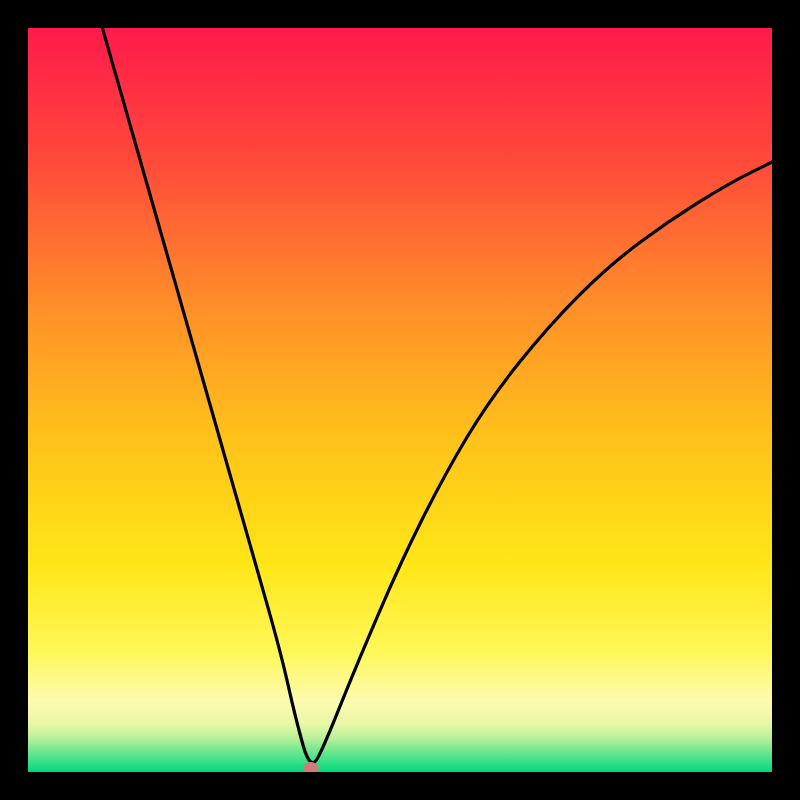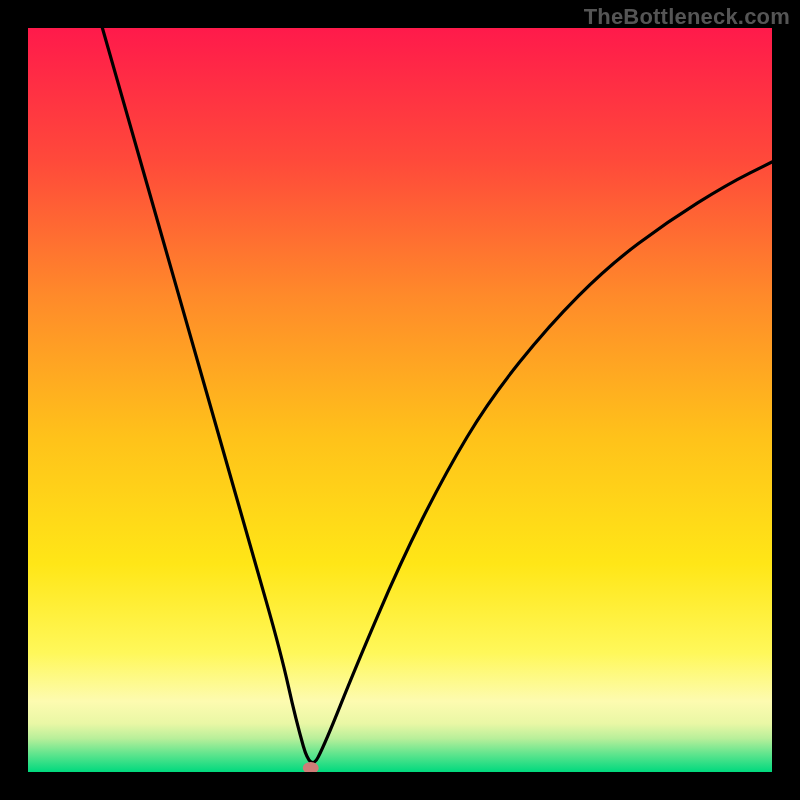--- a/index.html
+++ b/index.html
@@ -34,21 +34,20 @@
     top: 28px;
     width: 744px;
     height: 744px;
     display: block;
   }
 </style>
 </head>
 <body>
 
 <div class="frame">
-  <div class="watermark">TheBottleneck.com</div>
 
   <svg class="plot" viewBox="0 0 744 744" preserveAspectRatio="none">
     <defs>
       <linearGradient id="bg-grad" x1="0" y1="0" x2="0" y2="1">
           <stop offset="0.00%" stop-color="#ff1a4b"></stop>
           <stop offset="18.00%" stop-color="#ff4a3a"></stop>
           <stop offset="36.00%" stop-color="#ff8a2a"></stop>
           <stop offset="55.00%" stop-color="#ffc21a"></stop>
           <stop offset="72.00%" stop-color="#ffe617"></stop>
           <stop offset="84.00%" stop-color="#fff85a"></stop>

